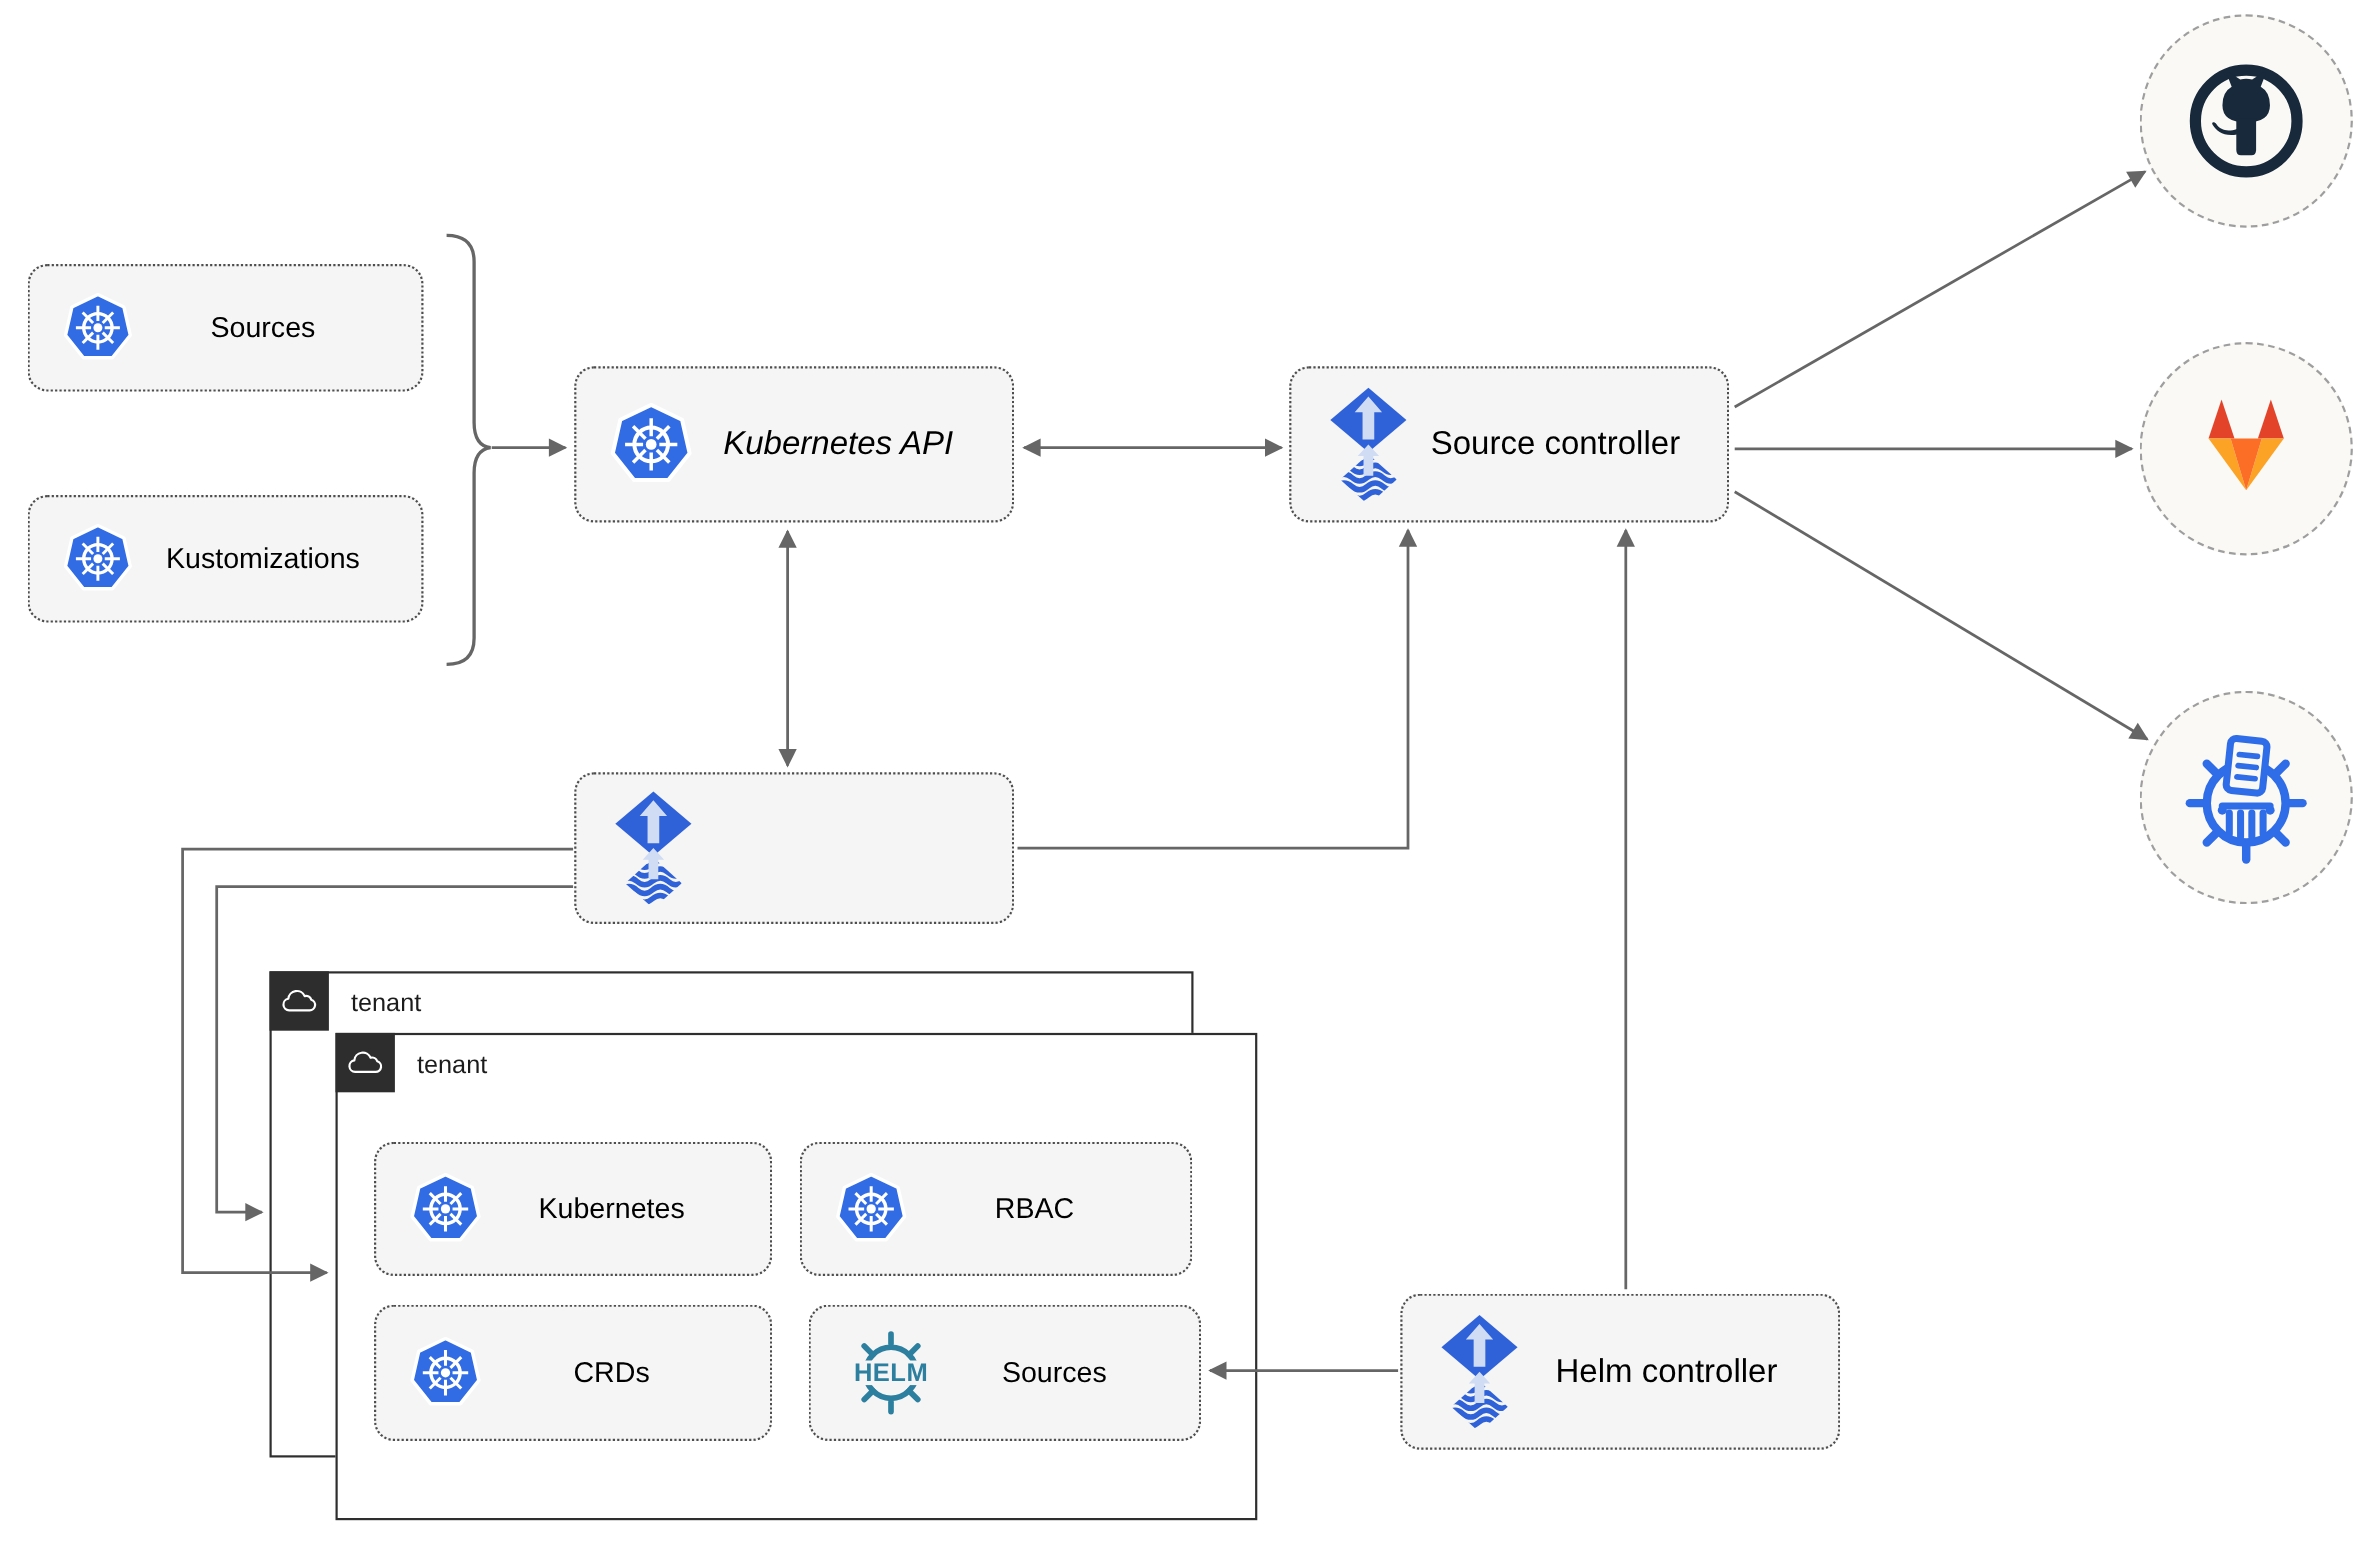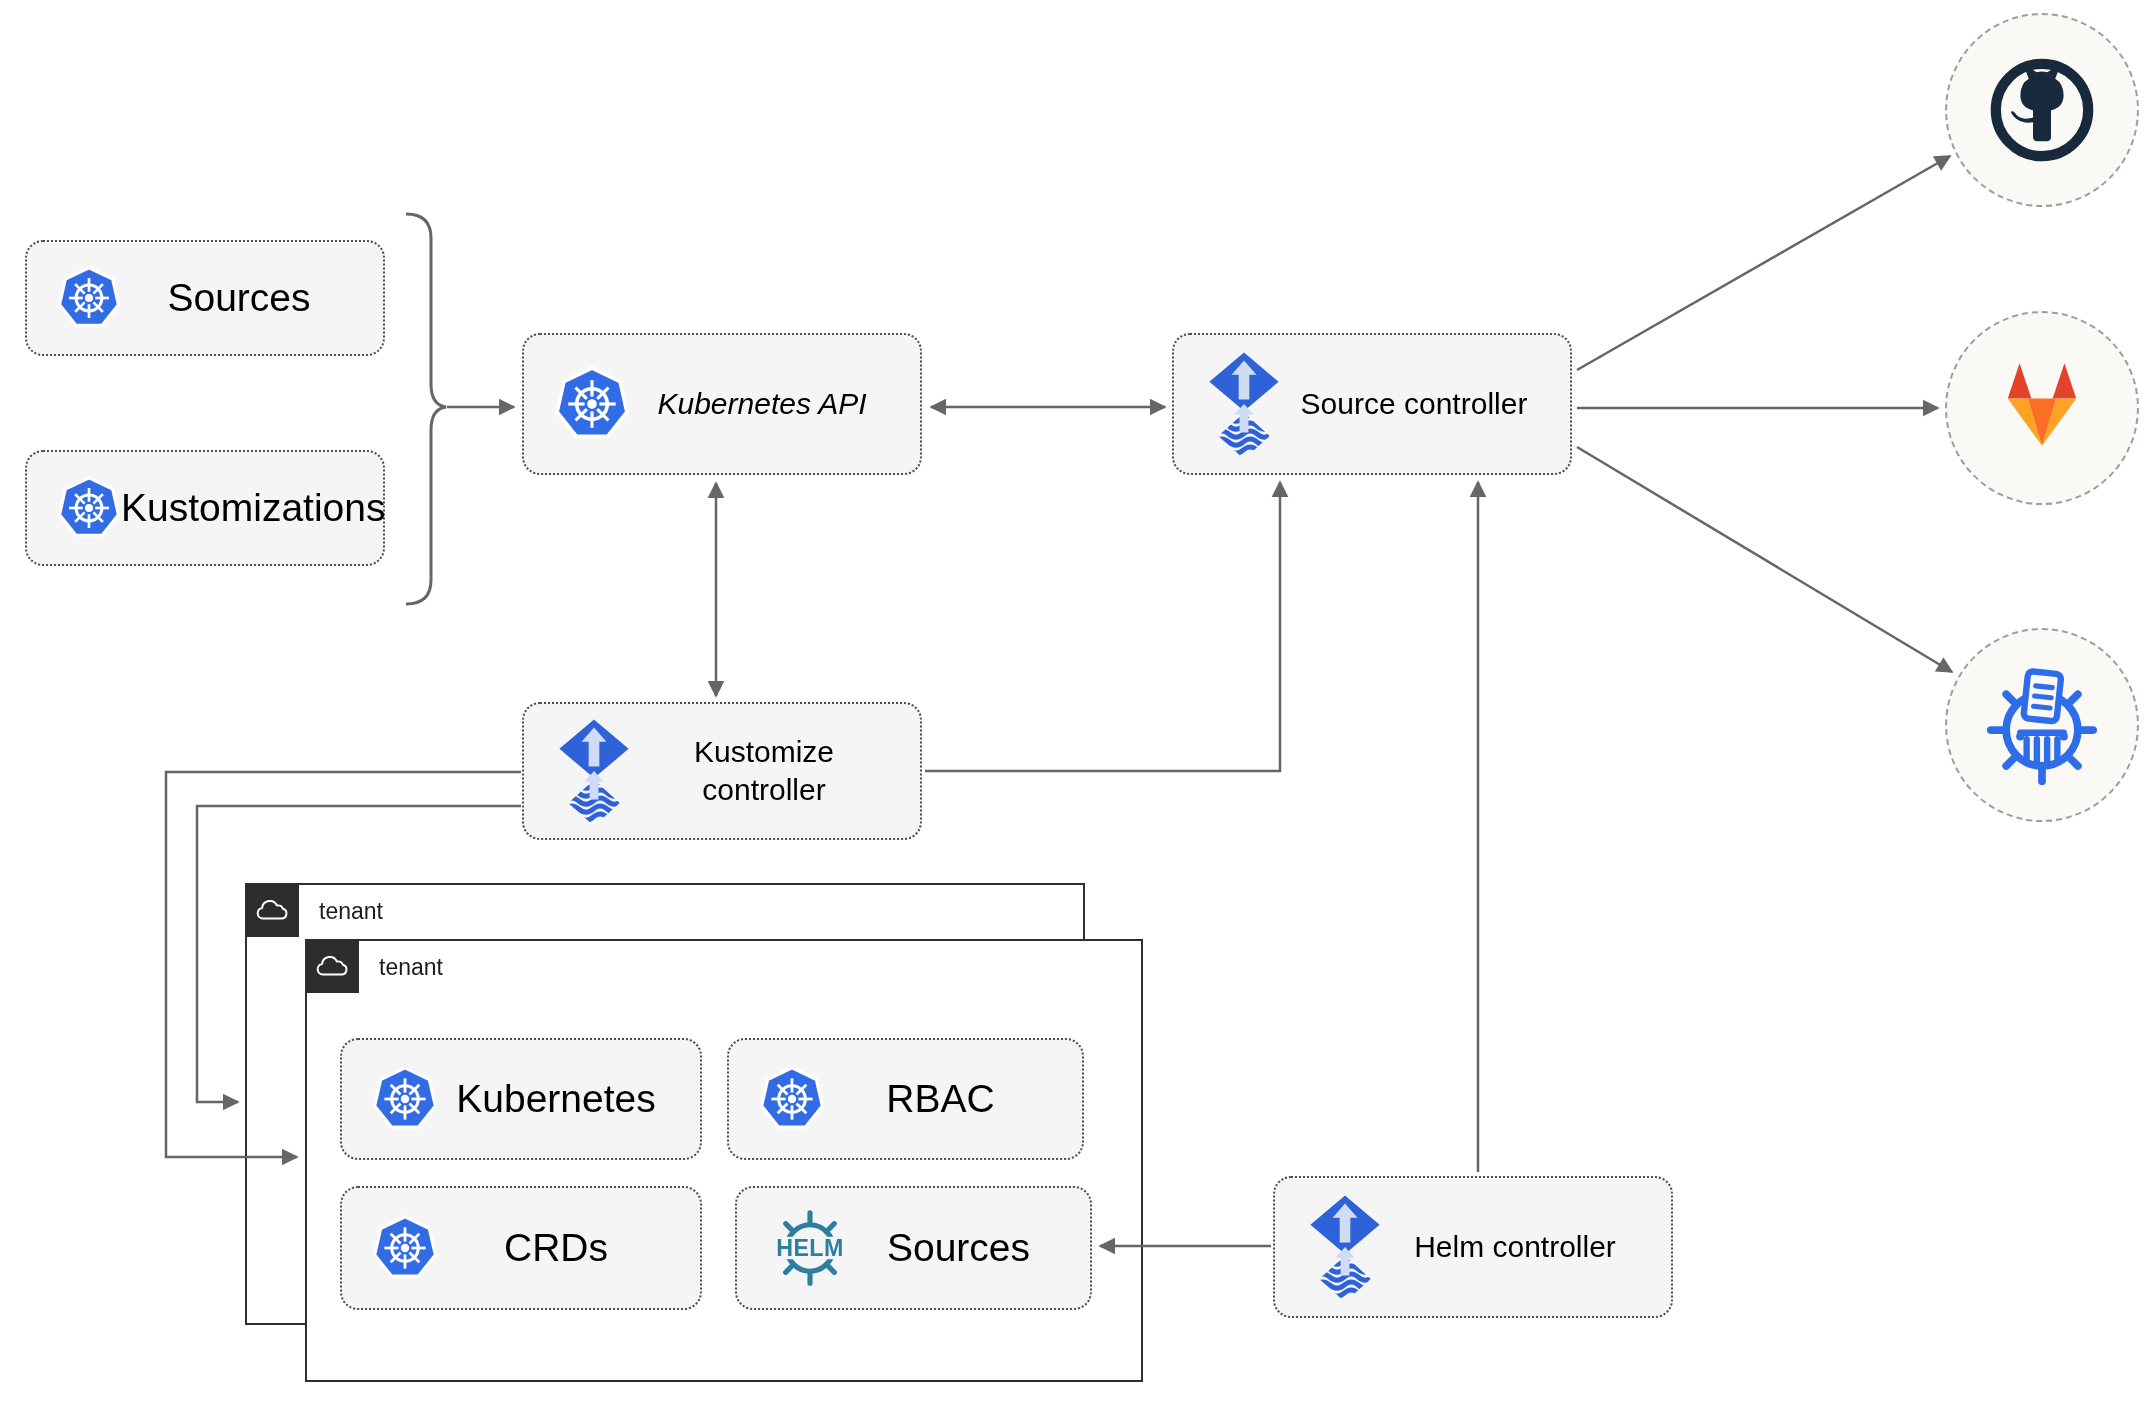--- a/index.html
+++ b/index.html
@@ -5,21 +5,21 @@
   html,body{margin:0;padding:0;background:#fff;}
   .canvas{position:relative;width:2144px;height:1407px;background:#fff;overflow:hidden;
           font-family:"Liberation Sans",sans-serif;}
   
   .node{position:absolute;box-sizing:border-box;background:#f5f5f5;
         border:2.5px dotted #4d4d4d;border-radius:18px;
         display:flex;align-items:center;z-index:3;}
   .node .icon{flex:0 0 auto;margin-left:30px;display:flex;align-items:center;}
   .node .label{flex:1;text-align:center;font-size:30px;color:#000;
                padding-right:26px;line-height:1.28;}
-  .small .label{font-size:39px;}
+  .small .label{font-size:26px;}
   
   .tenant{position:absolute;box-sizing:border-box;background:#fff;
           border:2.5px solid #2e2e2e;}
   .tenant-outer{z-index:1;}
   .tenant-inner{z-index:2;}
   .tenant-header{position:absolute;left:-2.5px;top:-2.5px;width:54px;height:54px;
                  background:var(--tenant-dark,#2d2d2d);
                  display:flex;align-items:center;justify-content:center;}
   .tenant-label{position:absolute;left:72px;top:0;height:52px;line-height:52px;
                 font-size:23px;color:#1c1c1c;}
@@ -207,21 +207,20 @@
       </span>
     <span class="label">Source controller</span>
   </div>
 
   <div class="node" style="left:522px;top:702px;width:400px;height:138px;">
     <span class="icon">
       <svg width="80" height="110">
           <use href="#sym-flux"></use>
         </svg>
       </span>
-    <span class="label">Kustomize controller</span>
   </div>
 
   <div class="node" style="left:1273px;top:1176px;width:400px;height:142px;">
     <span class="icon">
       <svg width="80" height="110">
           <use href="#sym-flux"></use>
         </svg>
       </span>
     <span class="label">Helm controller</span>
   </div>

